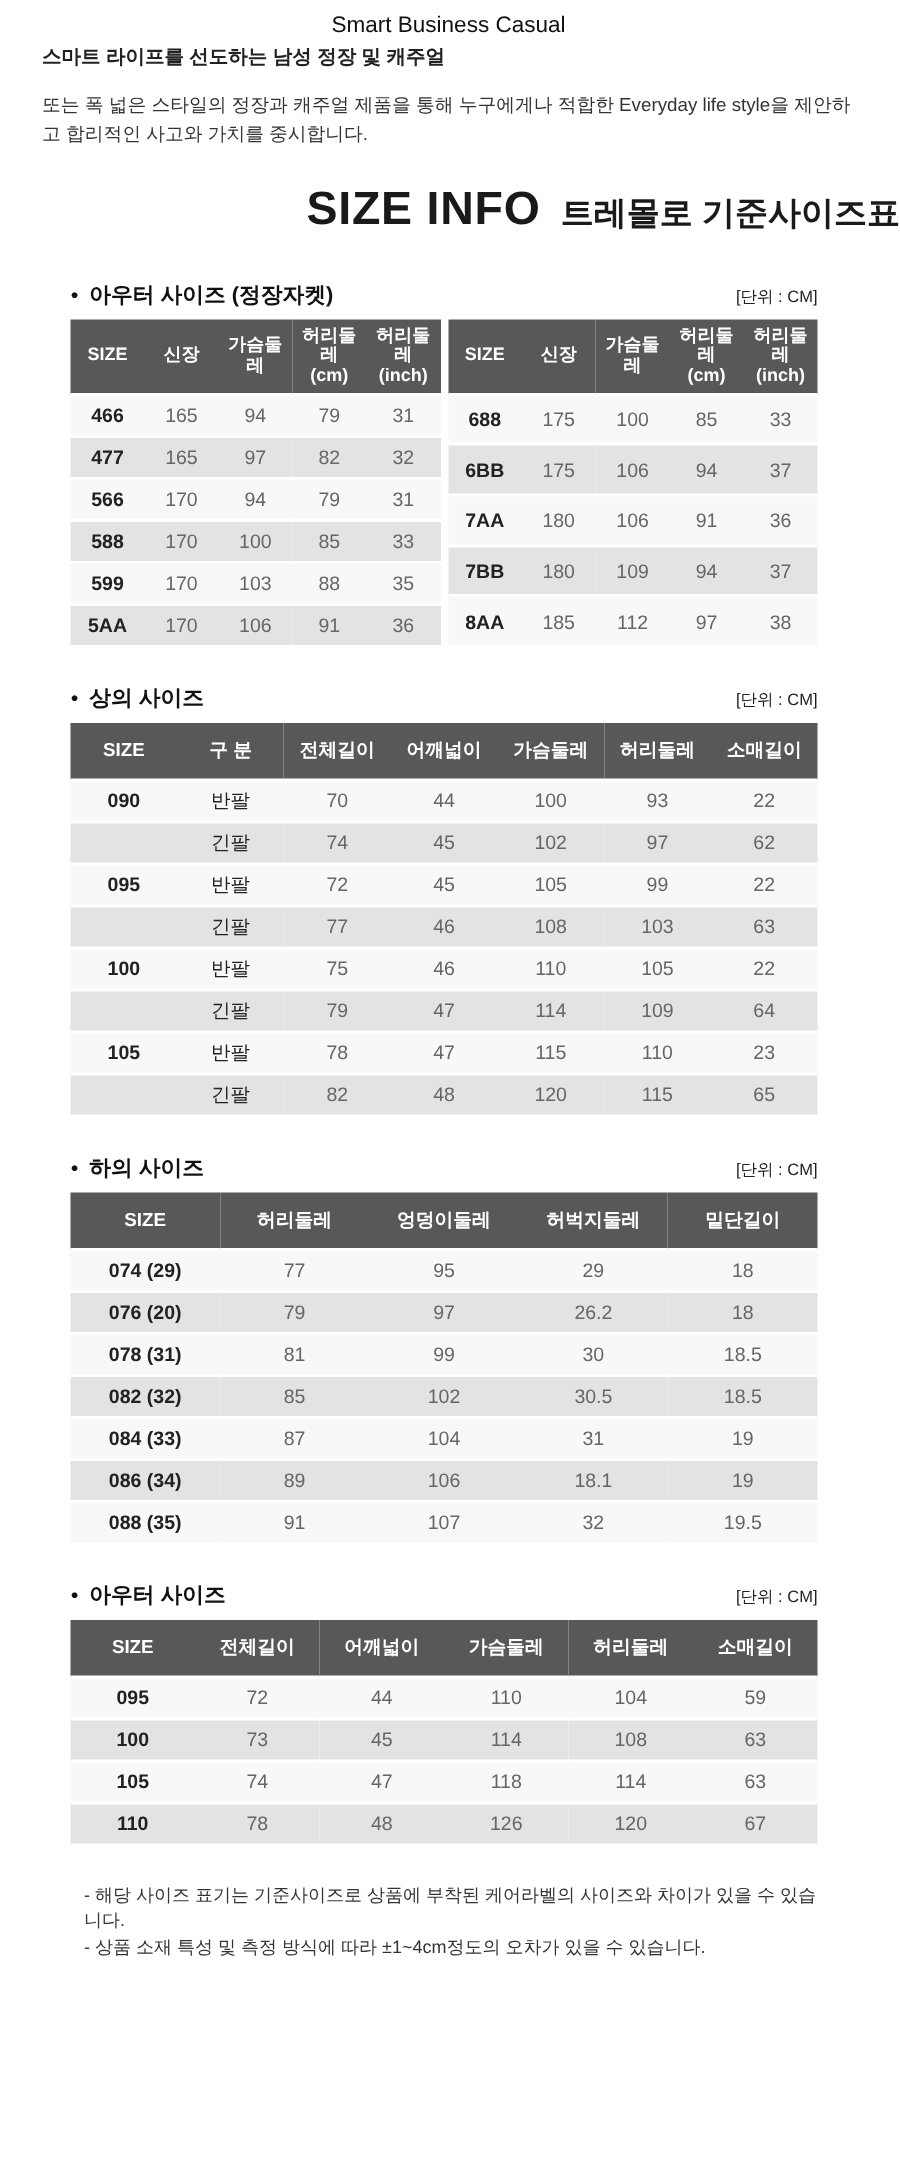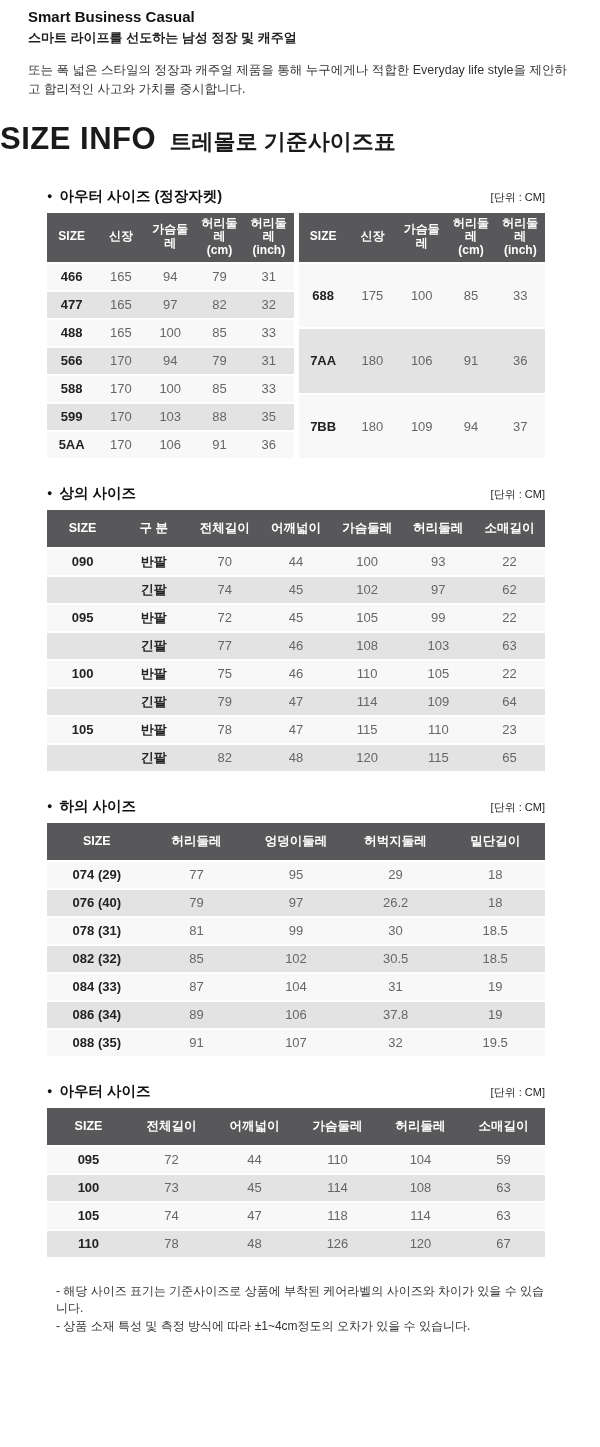--- a/index.html
+++ b/index.html
@@ -3,24 +3,24 @@
 <meta charset="utf-8">
 <style>
   * { box-sizing: border-box; }
   html, body { margin: 0; padding: 0; }
   body {
     width: 600px; height: 1447px; overflow: hidden;
     background: #ffffff; color: #222;
     font-family: "Liberation Sans", sans-serif;
   }
   .intro { padding: 8px 30px 0 28px; }
-  .brand-title { font-size: 15px; font-weight: bold; margin: 0 0 4px; color: #111; }
+  .brand-title { font-size: 15px; font-weight: normal; margin: 0 0 4px; color: #111; text-align: center; }
   .brand-subtitle { font-size: 13px; font-weight: bold; margin: 0 0 14px; color: #222; }
   .intro-p { font-size: 12.5px; line-height: 1.5; color: #333; margin: 0 0 13px; white-space: pre-line; }
-  .size-heading { text-align: left; margin: 22px 0 24px; height: 42px; }
+  .size-heading { text-align: right; margin: 22px 0 24px; height: 42px; }
   .size-big { font-size: 31px; font-weight: bold; color: #1a1a1a; letter-spacing: 0.5px; }
   .size-sub { font-size: 22px; font-weight: bold; color: #1a1a1a; margin-left: 9px; }
   section { margin: 0 55px 24px 47px; }
   .sec-head { display: flex; align-items: baseline; font-size: 14.5px; font-weight: bold; color: #111; margin-bottom: 7px; }
   .bullet { font-size: 9px; margin-right: 7px; position: relative; top: -2px; }
   .unit { margin-left: auto; font-size: 11px; font-weight: normal; color: #222; }
   table { border-collapse: collapse; width: 100%; table-layout: fixed; }
   th {
     background: #58585a; color: #fff; font-size: 12.5px; font-weight: bold;
     padding: 4px 1px; white-space: pre-line; line-height: 1.15;
@@ -29,21 +29,21 @@
   .tbl-pair { display: flex; gap: 5px; }
   .tbl-pair table { flex: 1; }
   .tbl-pair th { font-size: 12px; height: 40px; }
   td {
     text-align: center; font-size: 13px; color: #666;
     height: 28px; border-bottom: 2px solid #fff; padding: 0 2px;
   }
   tbody tr:nth-child(odd) { background: #f8f8f8; }
   tbody tr:nth-child(even) { background: #e3e3e3; }
   td:first-child { color: #222; font-weight: bold; }
-  table.col2-bold td:nth-child(2) { color: #222; font-weight: bold; }
+  table.col2-bold td:nth-child(2) { color: #222; font-weight: normal; }
   .footer-notes { margin: 8px 55px 0 56px; }
   .footer-note { font-size: 12px; color: #333; line-height: 1.45; }
 </style>
 </head>
 <body>
 
 <div class="page">
 
   <div class="intro">
     <h1 class="brand-title">Smart Business Casual</h1>
@@ -84,27 +84,20 @@
               <td>31</td>
             </tr>
             <tr>
               <td>477</td>
               <td>165</td>
               <td>97</td>
               <td>82</td>
               <td>32</td>
             </tr>
             <tr>
-              <td>488</td>
-              <td>165</td>
-              <td>100</td>
-              <td>85</td>
-              <td>33</td>
-            </tr>
-            <tr>
               <td>566</td>
               <td>170</td>
               <td>94</td>
               <td>79</td>
               <td>31</td>
             </tr>
             <tr>
               <td>588</td>
               <td>170</td>
               <td>100</td>
@@ -141,32 +134,46 @@
           </thead>
           <tbody>
             <tr>
               <td>688</td>
               <td>175</td>
               <td>100</td>
               <td>85</td>
               <td>33</td>
             </tr>
             <tr>
+              <td>6BB</td>
+              <td>175</td>
+              <td>106</td>
+              <td>94</td>
+              <td>37</td>
+            </tr>
+            <tr>
               <td>7AA</td>
               <td>180</td>
               <td>106</td>
               <td>91</td>
               <td>36</td>
             </tr>
             <tr>
               <td>7BB</td>
               <td>180</td>
               <td>109</td>
               <td>94</td>
               <td>37</td>
+            </tr>
+            <tr>
+              <td>8AA</td>
+              <td>185</td>
+              <td>112</td>
+              <td>97</td>
+              <td>38</td>
             </tr>
           </tbody>
         </table>
     </div>
   </section>
 
   <section>
     <div class="sec-head">
       <span class="bullet">●</span>
       <span>상의 사이즈</span>
@@ -279,21 +286,21 @@
         </thead>
         <tbody>
           <tr>
             <td>074 (29)</td>
             <td>77</td>
             <td>95</td>
             <td>29</td>
             <td>18</td>
           </tr>
           <tr>
-            <td>076 (40)</td>
+            <td>076 (20)</td>
             <td>79</td>
             <td>97</td>
             <td>26.2</td>
             <td>18</td>
           </tr>
           <tr>
             <td>078 (31)</td>
             <td>81</td>
             <td>99</td>
             <td>30</td>
@@ -310,21 +317,21 @@
             <td>084 (33)</td>
             <td>87</td>
             <td>104</td>
             <td>31</td>
             <td>19</td>
           </tr>
           <tr>
             <td>086 (34)</td>
             <td>89</td>
             <td>106</td>
-            <td>37.8</td>
+            <td>18.1</td>
             <td>19</td>
           </tr>
           <tr>
             <td>088 (35)</td>
             <td>91</td>
             <td>107</td>
             <td>32</td>
             <td>19.5</td>
           </tr>
         </tbody>

